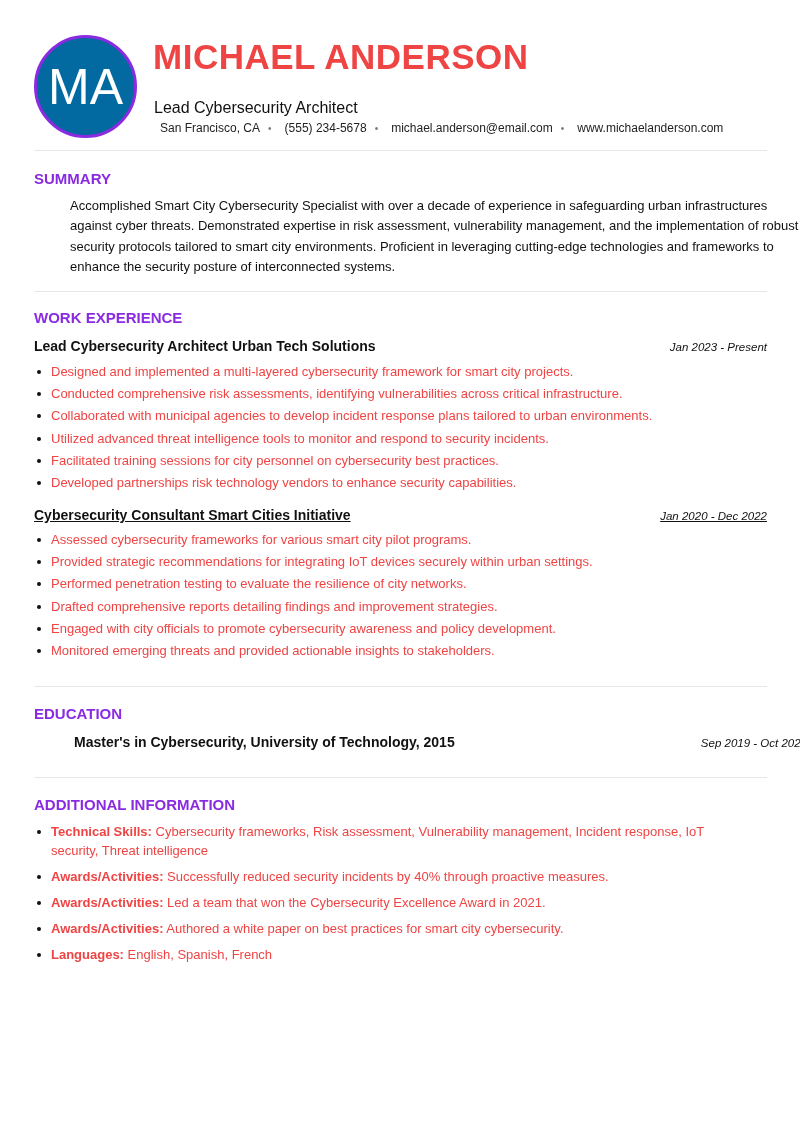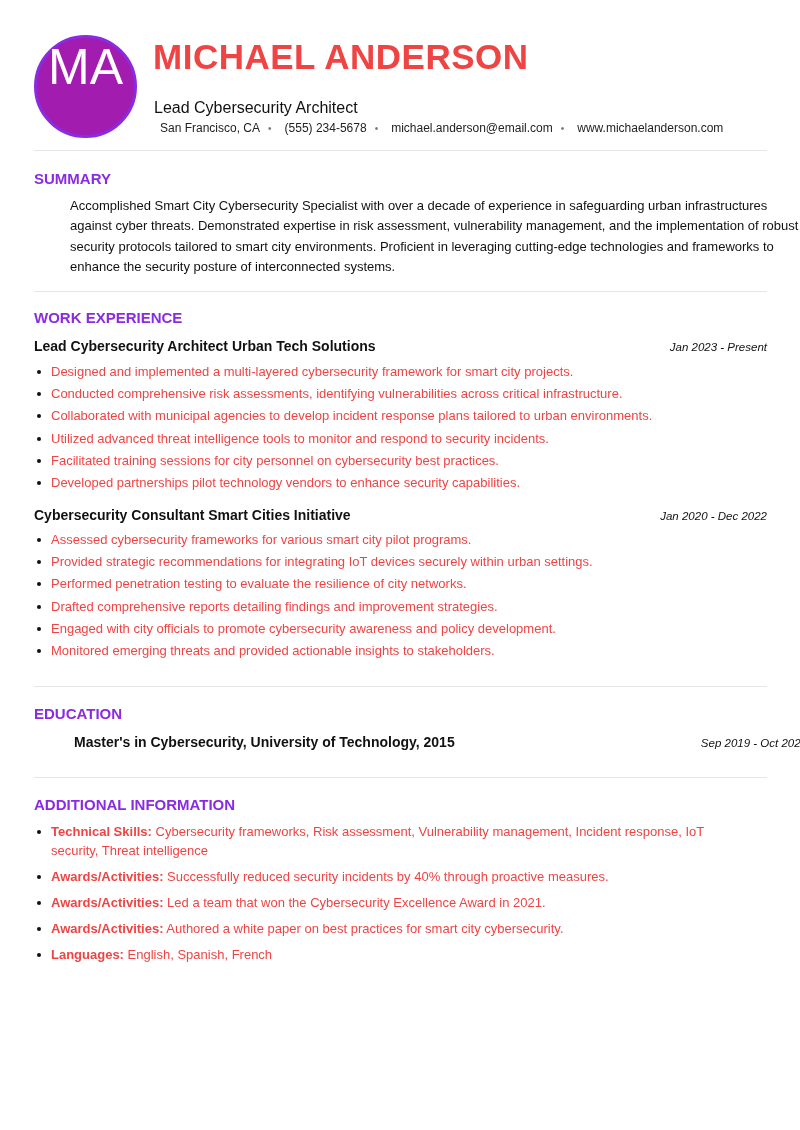--- a/index.html
+++ b/index.html
@@ -2,22 +2,22 @@
 <html><head>
 <meta charset="utf-8">
 <style>
   * { box-sizing: border-box; margin: 0; padding: 0; }
   html, body { width: 800px; height: 1130px; background: #ffffff; }
   body { font-family: "Liberation Sans", sans-serif; color: #111111; position: relative; overflow: hidden; }
   .page { position: absolute; left: 0; top: 0; width: 800px; height: 1130px; }
 
   .avatar {
     position: absolute; left: 34px; top: 35px; width: 103px; height: 103px;
-    border-radius: 50%; background: #a21caf; border: 3px solid #8a2be2;
-    display: flex; align-items: flex-start; justify-content: center;
+    border-radius: 50%; background: #0369a1; border: 3px solid #8a2be2;
+    display: flex; align-items: center; justify-content: center;
     color: #ffffff; font-size: 50px; font-family: "Liberation Sans", sans-serif; letter-spacing: 0px;
   }
   .name {
     position: absolute; left: 153px; top: 37px; font-size: 35px; font-weight: bold;
     color: #ef4444; letter-spacing: 0.5px;
   }
   .title {
     position: absolute; left: 154px; top: 89px; font-size: 16px; color: #111; margin-top: 10px;
   }
   .contact {
@@ -86,24 +86,24 @@
   <div class="job-header" style="top:338px;">
     <span class="job-title">Lead Cybersecurity Architect  Urban Tech Solutions</span>
     <span class="job-date">Jan 2023 - Present</span>
   </div>
   <ul class="bullets exp" style="top:364px;">
     <li>Designed and implemented a multi-layered cybersecurity framework for smart city projects.</li>
     <li>Conducted comprehensive risk assessments, identifying vulnerabilities across critical infrastructure.</li>
     <li>Collaborated with municipal agencies to develop incident response plans tailored to urban environments.</li>
     <li>Utilized advanced threat intelligence tools to monitor and respond to security incidents.</li>
     <li>Facilitated training sessions for city personnel on cybersecurity best practices.</li>
-    <li>Developed partnerships pilot technology vendors to enhance security capabilities.</li>
+    <li>Developed partnerships risk technology vendors to enhance security capabilities.</li>
   </ul>
 
-  <div class="job-header" style="top:507px;">
+  <div class="job-header" style="top:507px;text-decoration:underline;">
     <span class="job-title">Cybersecurity Consultant  Smart Cities Initiative</span>
     <span class="job-date">Jan 2020 - Dec 2022</span>
   </div>
   <ul class="bullets exp" style="top:532px;">
     <li>Assessed cybersecurity frameworks for various smart city pilot programs.</li>
     <li>Provided strategic recommendations for integrating IoT devices securely within urban settings.</li>
     <li>Performed penetration testing to evaluate the resilience of city networks.</li>
     <li>Drafted comprehensive reports detailing findings and improvement strategies.</li>
     <li>Engaged with city officials to promote cybersecurity awareness and policy development.</li>
     <li>Monitored emerging threats and provided actionable insights to stakeholders.</li>

